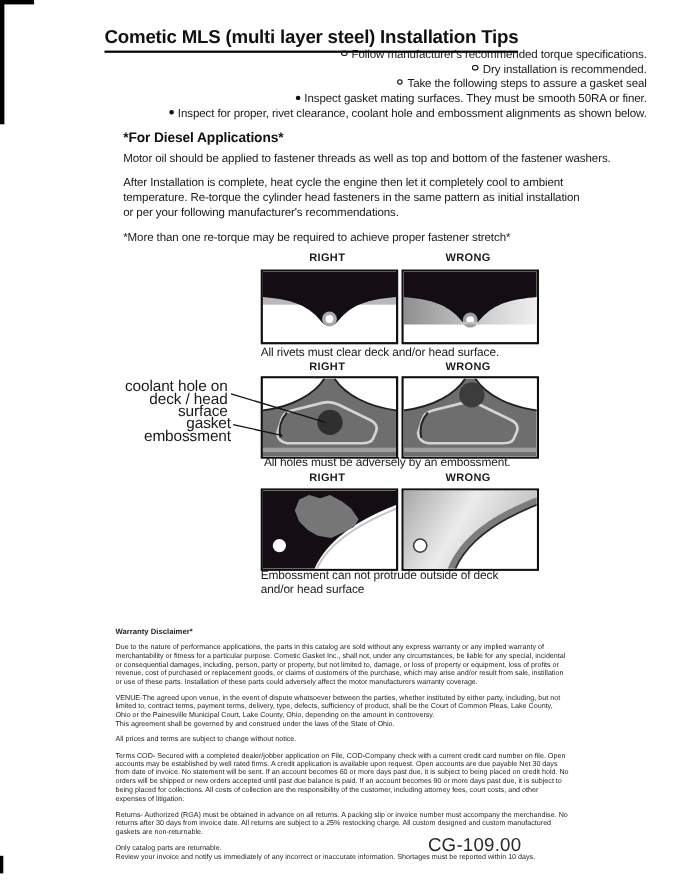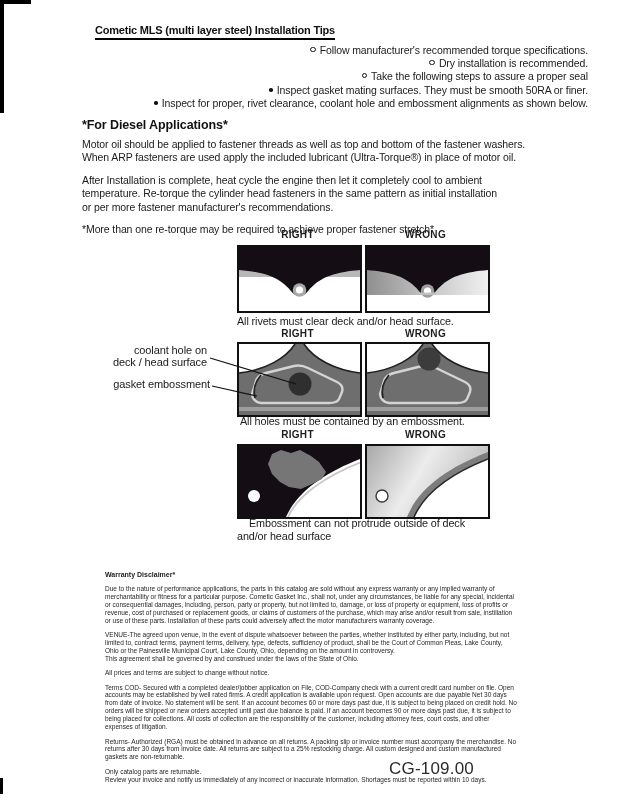--- a/index.html
+++ b/index.html
@@ -2,76 +2,75 @@
 <html><head>
 <meta charset="utf-8">
 <style>
   html,body{margin:0;padding:0;background:#ffffff;}
   .page{
     position:relative;width:618px;height:800px;background:#ffffff;overflow:hidden;
     font-family:"Liberation Sans","DejaVu Sans",sans-serif;color:#1a1a1a;
   }
   .scan-mark{position:absolute;background:#000;}
   .title{
-    position:absolute;left:95px;top:24px;font-size:11px;font-weight:bold;letter-spacing:-0.2px;
+    position:absolute;left:95px;top:24px;font-size:17px;font-weight:bold;letter-spacing:-0.2px;
     border-bottom:2px solid #000;padding-bottom:2px;color:#111;
   }
   .bullets{position:absolute;left:88px;top:44px;width:500px;font-size:10.5px;letter-spacing:-0.1px;text-align:right;}
   .bullet-row{line-height:13.2px;white-space:nowrap;color:#1a1a1a;}
   .bullet-row.sub{margin-left:2px;}
   .m-open,.m-fill{display:inline-block;width:3.5px;height:3.5px;border-radius:50%;margin-right:4px;margin-bottom:2px;}
   .m-open{border:1px solid #111;}
   .m-fill{background:#111;}
-  .diesel{position:absolute;left:82px;top:118px;width:460px;}
+  .diesel{position:absolute;left:112px;top:118px;width:460px;}
   .diesel h2{margin:0 0 6px 0;font-size:12.5px;font-weight:bold;color:#111;letter-spacing:-0.1px;}
   .para{margin:0 0 9px 0;}
   .para div{font-size:10.5px;line-height:13.4px;letter-spacing:-0.1px;white-space:nowrap;color:#1a1a1a;}
   .rw-label{
     position:absolute;width:121px;text-align:center;font-size:10px;font-weight:bold;
     color:#1c1c1c;letter-spacing:0.3px;
   }
   .panel{position:absolute;width:121px;border:2px solid #101010;line-height:0;background:#fff;}
   .panel svg{display:block;}
   .caption{position:absolute;font-size:10.8px;color:#1a1a1a;letter-spacing:-0.1px;white-space:nowrap;}
-  .pointer-label{position:absolute;font-size:11px;color:#1a1a1a;text-align:right;letter-spacing:-0.1px;line-height:11.5px;}
+  .pointer-label{position:absolute;font-size:14px;color:#1a1a1a;text-align:right;letter-spacing:-0.1px;line-height:11.5px;}
   .overlay-lines{position:absolute;left:95px;top:330px;pointer-events:none;}
   .disclaimer{position:absolute;left:105px;top:571px;width:412px;color:#252525;}
   .disclaimer .head{font-size:7px;font-weight:bold;margin-bottom:7px;}
   .disclaimer p{font-size:6.5px;line-height:7.9px;margin:0 0 6.5px 0;}
   .page-number{position:absolute;left:389px;top:759px;font-size:17px;color:#2a2a2a;letter-spacing:0.2px;}
 </style>
 </head>
 <body>
 
 <div class="page">
 
   <div class="scan-mark" style="left:0;top:0;width:31px;height:4px;"></div>
   <div class="scan-mark" style="left:0;top:0;width:4px;height:113px;"></div>
   <div class="scan-mark" style="left:0;top:778px;width:3px;height:16px;"></div>
 
   <div class="title">Cometic MLS (multi layer steel) Installation Tips</div>
 
   <div class="bullets">
     <div class="bullet-row"><span class="m-open"></span><span>Follow manufacturer's recommended torque specifications.</span></div>
     <div class="bullet-row"><span class="m-open"></span><span>Dry installation is recommended.</span></div>
-    <div class="bullet-row"><span class="m-open"></span><span>Take the following steps to assure a proper seal</span></div>
+    <div class="bullet-row"><span class="m-open"></span><span>Take the following steps to assure a gasket seal</span></div>
     <div class="bullet-row sub"><span class="m-fill"></span><span>Inspect gasket mating surfaces.  They must be smooth 50RA or finer.</span></div>
     <div class="bullet-row sub"><span class="m-fill"></span><span>Inspect for proper, rivet clearance, coolant hole and embossment alignments as shown below.</span></div>
   </div>
 
   <div class="diesel">
     <h2>*For Diesel Applications*</h2>
     <div class="para">
       <div>Motor oil should be applied to fastener threads as well as top and bottom of the fastener washers.</div>
-      <div>When ARP fasteners are used apply the included lubricant (Ultra-Torque®) in place of motor oil.</div>
     </div>
     <div class="para">
       <div>After Installation is complete, heat cycle the engine then let it completely cool to ambient</div>
       <div>temperature. Re-torque the cylinder head fasteners in the same pattern as initial installation</div>
-      <div>or per more fastener manufacturer's recommendations.</div>
+      <div>or per your following manufacturer's recommendations.</div>
     </div>
     <div class="para">
       <div>*More than one re-torque may be required to achieve proper fastener stretch*</div>
     </div>
   </div>
 
   <div class="rw-label" style="left:237px;top:229px;">RIGHT</div>
   <div class="rw-label" style="left:365px;top:229px;">WRONG</div>
 
   <div class="panel" style="left:237px;top:245px;">
@@ -134,21 +133,21 @@
       <path d="M16,54 C14,46 16,38 22,31" fill="none" stroke="#242424" stroke-width="1.8"></path>
       <circle cx="62" cy="15" r="11.5" fill="#3c3c3c"></circle>
     </svg>
   </div>
 
   <svg class="overlay-lines" width="420" height="100" viewBox="0 0 420 100">
     <line x1="115" y1="28" x2="201" y2="54" stroke="#111" stroke-width="1.2"></line>
     <line x1="117" y1="56" x2="162" y2="66" stroke="#111" stroke-width="1.2"></line>
   </svg>
 
-  <div class="caption" style="left:240px;top:415px;">All holes must be contained by an embossment.</div>
+  <div class="caption" style="left:240px;top:415px;">All holes must be adversely by an embossment.</div>
 
   <div class="rw-label" style="left:237px;top:429px;">RIGHT</div>
   <div class="rw-label" style="left:365px;top:429px;">WRONG</div>
 
   <div class="panel" style="left:237px;top:444px;">
     <svg width="121" height="71" viewBox="0 0 121 71">
       <rect width="121" height="71" fill="#ffffff"></rect>
       <path d="M0,0 H121 V13 C88,26 59,44 47,71 H0 Z" fill="#140d14"></path>
       <path d="M121,16.5 C89,29.5 60,47 49,71" fill="none" stroke="#c6c6c6" stroke-width="1.8"></path>
       <polygon points="33,8 42,4 52,7 61,4 72,10 80,16 87,26 83,33 73,38 62,43 50,41 41,36 33,28 29,18" fill="#767676"></polygon>
@@ -164,21 +163,21 @@
             <stop offset="1" stop-color="#bdbdbd"></stop>
         </linearGradient>
       </defs>
       <rect width="121" height="71" fill="#ffffff"></rect>
       <path d="M0,0 H121 V13 C88,26 59,44 47,71 H0 Z" fill="url(#g3w)"></path>
       <path d="M121,13 C88,26 59,44 47,71 L40,71 C52,42 80,22 121,6 Z" fill="#7d7d7d"></path>
       <path d="M121,13 C88,26 59,44 47,71" fill="none" stroke="#2a2a2a" stroke-width="1.6"></path>
       <circle cx="15" cy="50" r="6" fill="#ffffff" stroke="#3a3a3a" stroke-width="1.4"></circle>
     </svg>
   </div>
-  <div class="caption" style="left:249px;top:517px;">Embossment can not protrude outside of deck</div>
+  <div class="caption" style="left:237px;top:517px;">Embossment can not protrude outside of deck</div>
   <div class="caption" style="left:237px;top:530px;">and/or head surface</div>
 
   <div class="disclaimer">
     <div class="head">Warranty Disclaimer*</div>
     <p>Due to the nature of performance applications, the parts in this catalog are sold without any express warranty or any implied warranty of merchantability or fitness for a particular purpose.  Cometic Gasket Inc., shall not, under any circumstances, be liable for any special, incidental or consequential damages, including, person, party or property, but not limited to, damage, or loss of property or equipment, loss of profits or revenue, cost of purchased or replacement goods, or claims of customers of the purchase, which may arise and/or result from sale, instillation or use of these parts.  Installation of these parts could adversely affect the motor manufacturers warranty coverage.</p>
     <p style="margin-bottom:0;"><span>VENUE-The agreed upon venue, in the event of dispute whatsoever between the parties, whether instituted by either party, including, but not limited to, contract terms, payment terms, delivery, type, defects, sufficiency of product, shall be the Court of Common Pleas, Lake County, Ohio or the Painesville Municipal Court, Lake County, Ohio, depending on the amount in controversy.</span></p>
     <p>This agreement shall be governed by and construed under the laws of the State of Ohio.</p>
     <p>All prices and terms are subject to change without notice.</p>
     <p>Terms COD- Secured with a completed dealer/jobber application on File, COD-Company check with a current credit card number on file.  Open accounts may be established by well rated firms.  A credit application is available upon request.  Open accounts are due payable Net 30 days from date of invoice.  No statement will be sent.  If an account becomes 60 or more days past due, it is subject to being placed on credit hold.  No orders will be shipped or new orders accepted until past due balance is paid.  If an account becomes 90 or more days past due, it is subject to being placed for collections.  All costs of collection are the responsibility of the customer, including attorney fees, court costs, and other expenses of litigation.</p>
     <p>Returns- Authorized (RGA) must be obtained in advance on all returns.  A packing slip or invoice number must accompany the merchandise.  No returns after 30 days from invoice date.  All returns are subject to a 25% restocking charge.  All custom designed and custom manufactured gaskets are non-returnable.</p>

